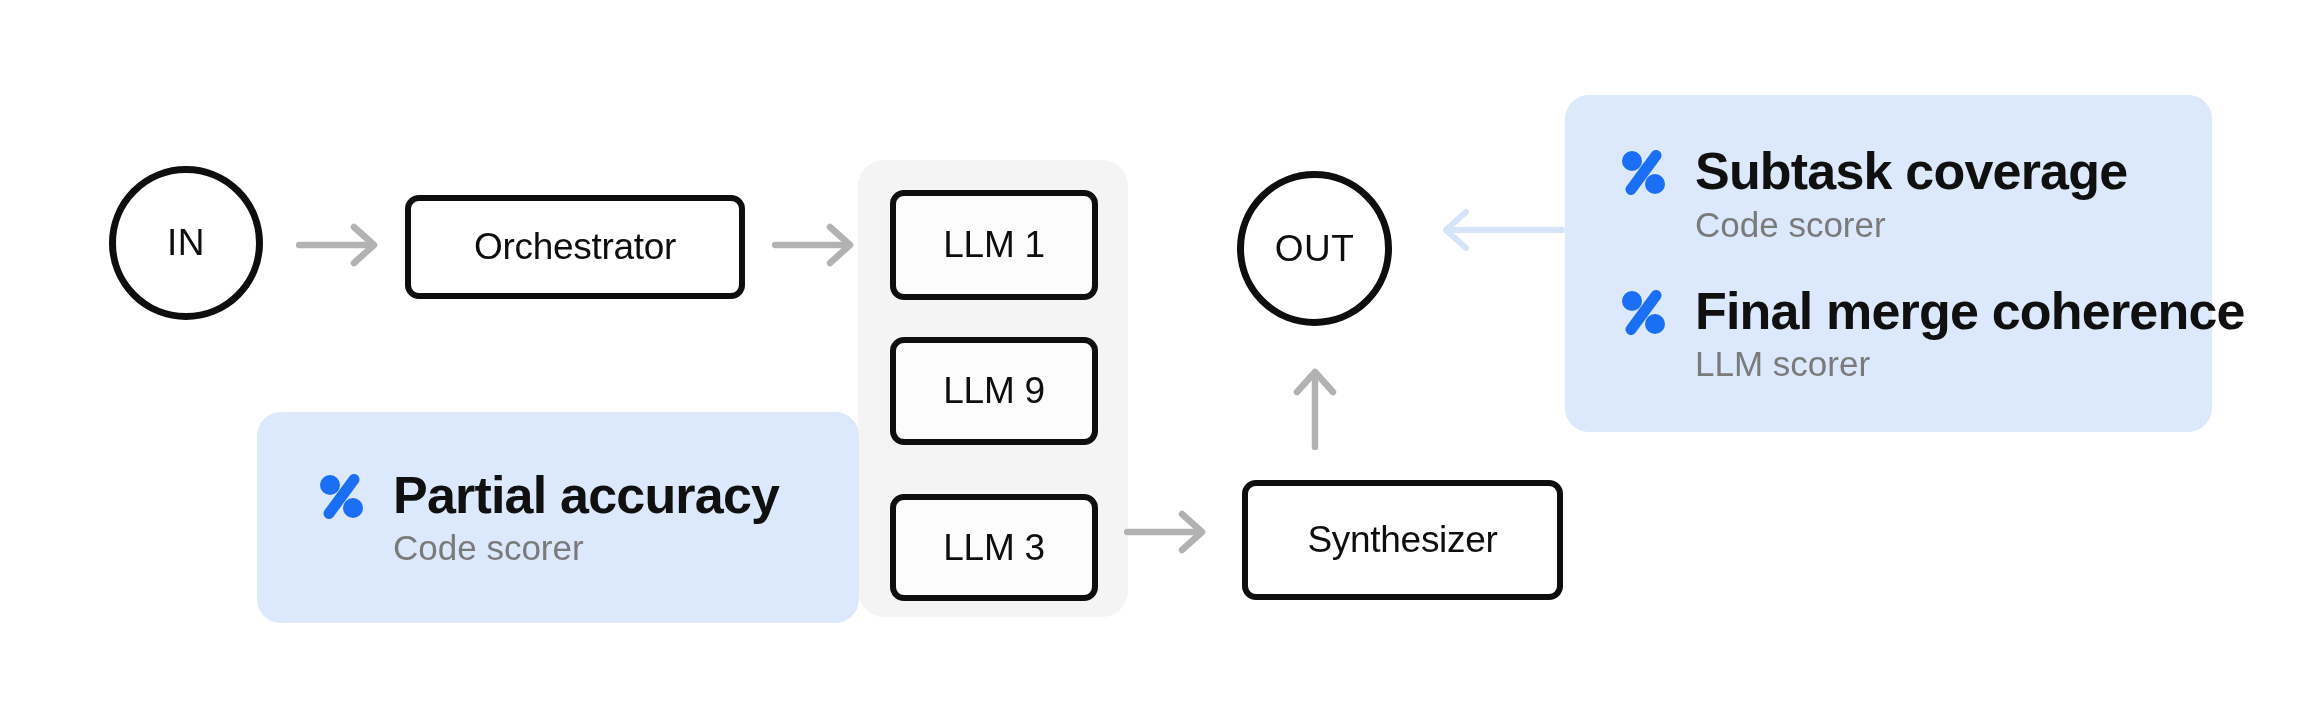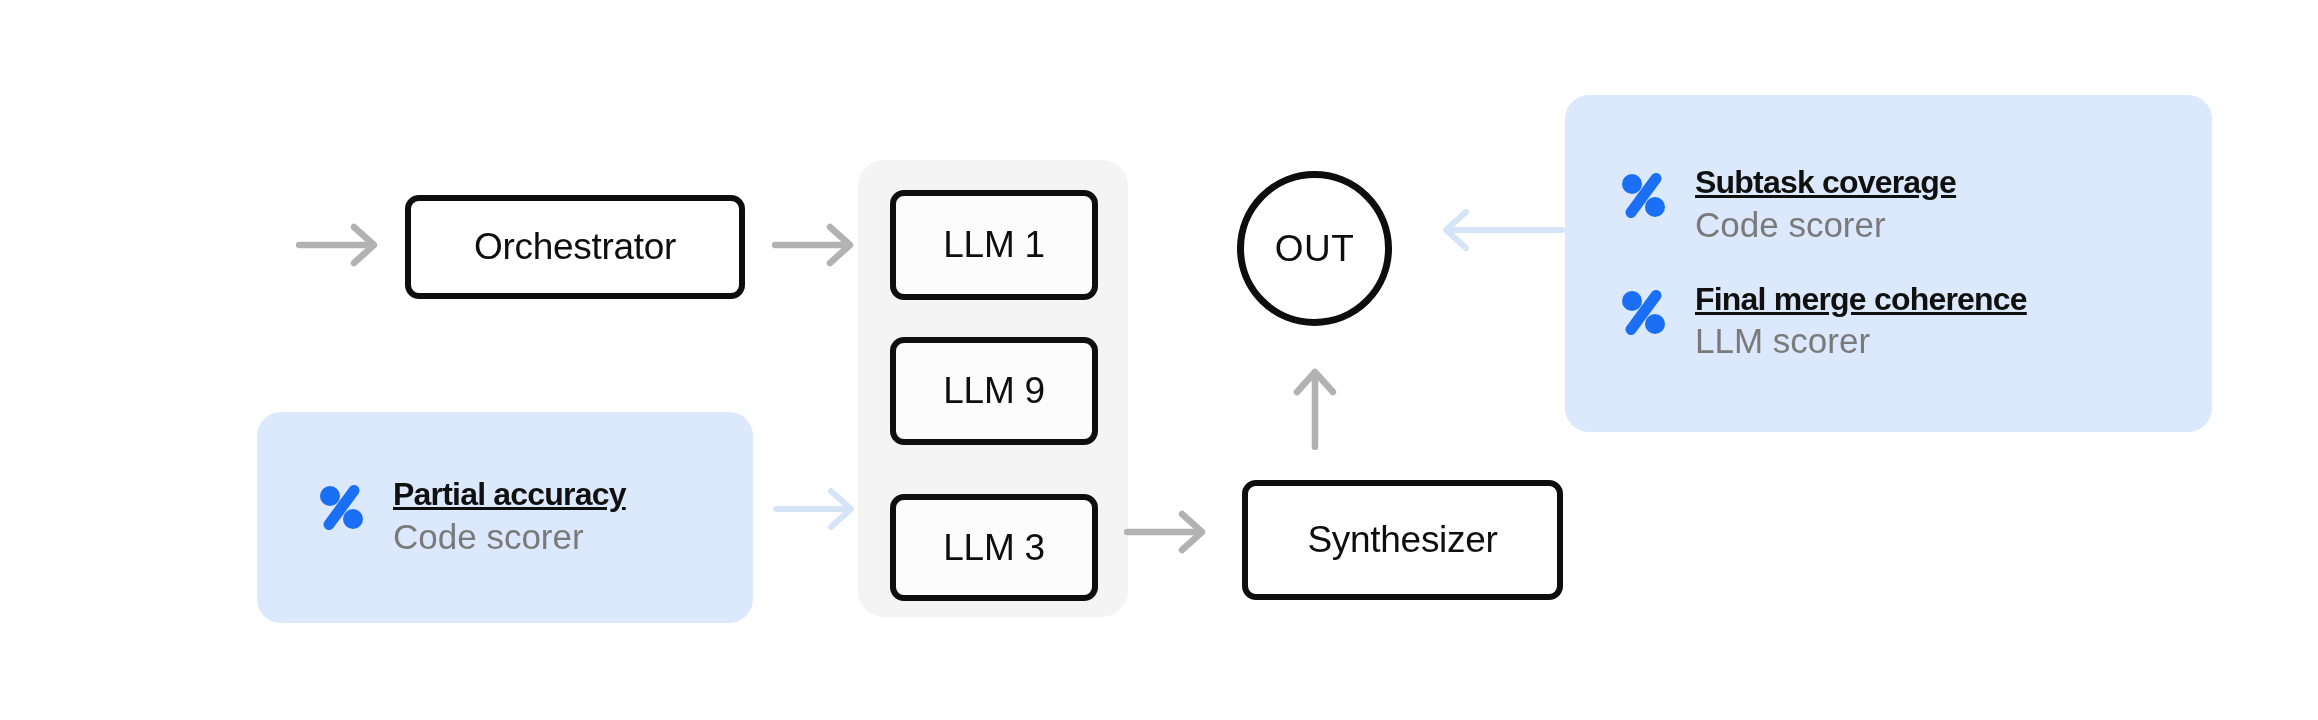--- a/index.html
+++ b/index.html
@@ -67,39 +67,42 @@
   .arrow-callout-llm3{left:773px;top:486px;}
 
   
   .callout{
     position:absolute;
     background:var(--callout_bg);
     border-radius:24px;
     display:flex;flex-direction:column;justify-content:center;
     gap:36px;
   }
-  .callout-left{left:257px;top:412px;width:496px;height:211px;padding-left:61px;}
+  .callout-left{left:257px;top:412px;width:602px;height:211px;padding-left:61px;}
   .callout-right{left:1565px;top:95px;width:647px;height:337px;padding-left:55px;}
   .scorer-row{display:flex;align-items:flex-start;}
   .scorer-icon{flex:0 0 auto;margin-top:8px;margin-right:28px;}
   .scorer-text{display:flex;flex-direction:column;gap:3px;}
   .scorer-title{
-    font-size:32px;font-weight:600;letter-spacing:-0.8px;
-    line-height:1.12;color:#101010;white-space:nowrap;text-decoration:underline;
+    font-size:52px;font-weight:600;letter-spacing:-0.8px;
+    line-height:1.12;color:#101010;white-space:nowrap;
   }
   .scorer-subtitle{
     font-size:35px;font-weight:400;color:var(--subtitle_gray);
     line-height:1.2;white-space:nowrap;
   }
 </style>
 </head>
 <body>
 
 <div class="canvas">
 
+  <div class="node circle node-in">
+    <span>IN</span>
+  </div>
 
   <span class="arrow gray arrow-in-orch">
     <svg width="84" height="46" viewBox="0 0 84 46">
         <path d="M3 23 H76"></path>
         <path d="M58 5 L78 23 L58 41"></path>
       </svg>
   </span>
 
   <div class="node node-orchestrator">
     <span>Orchestrator</span>

